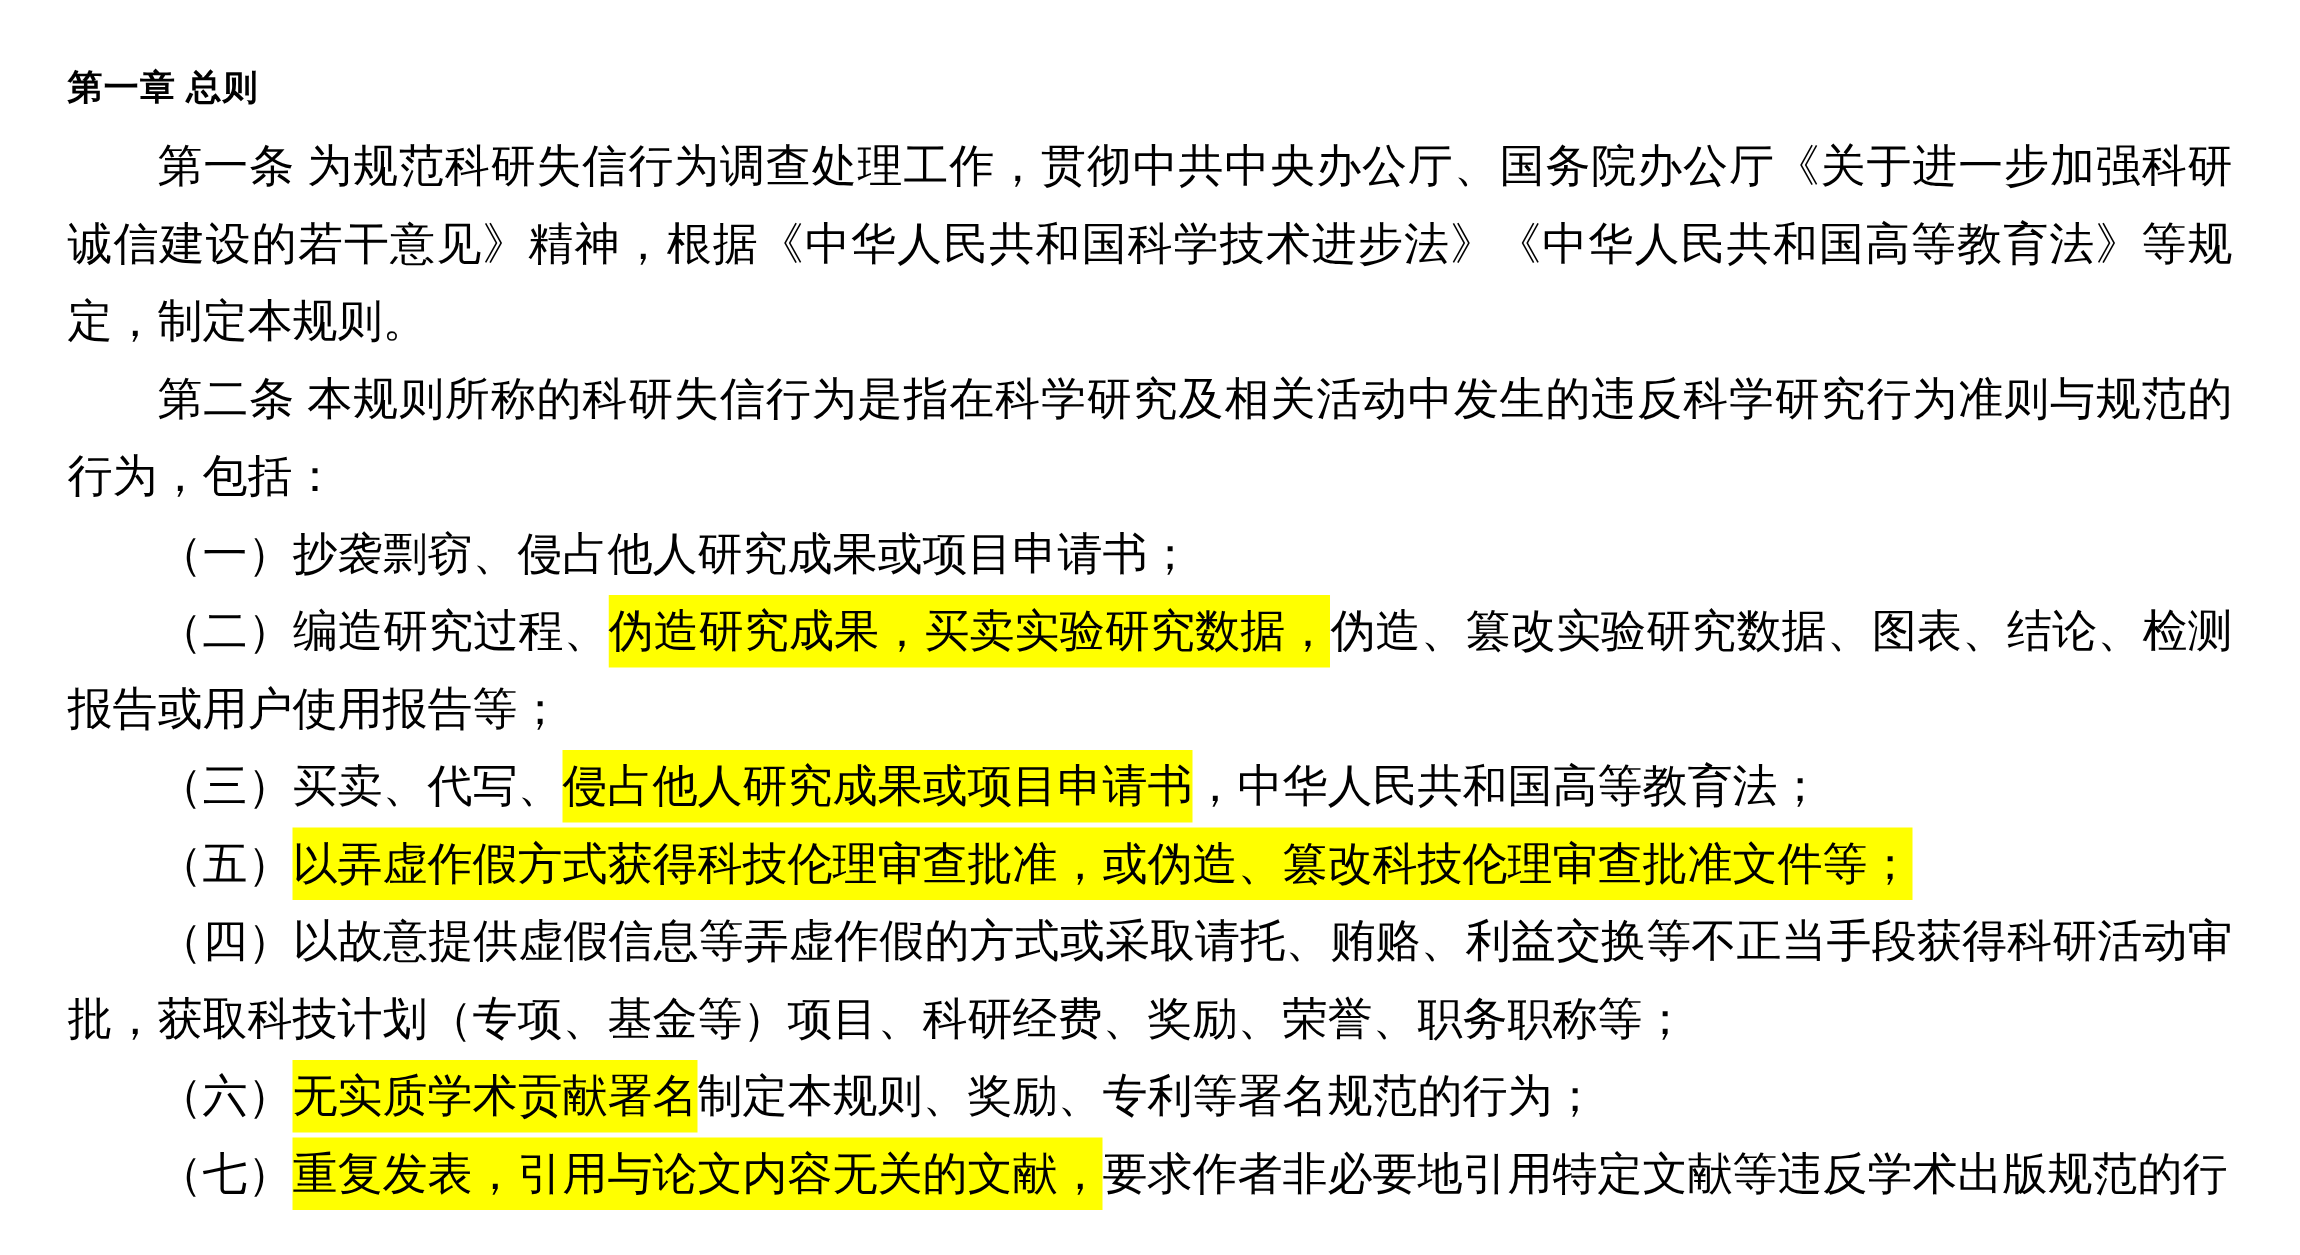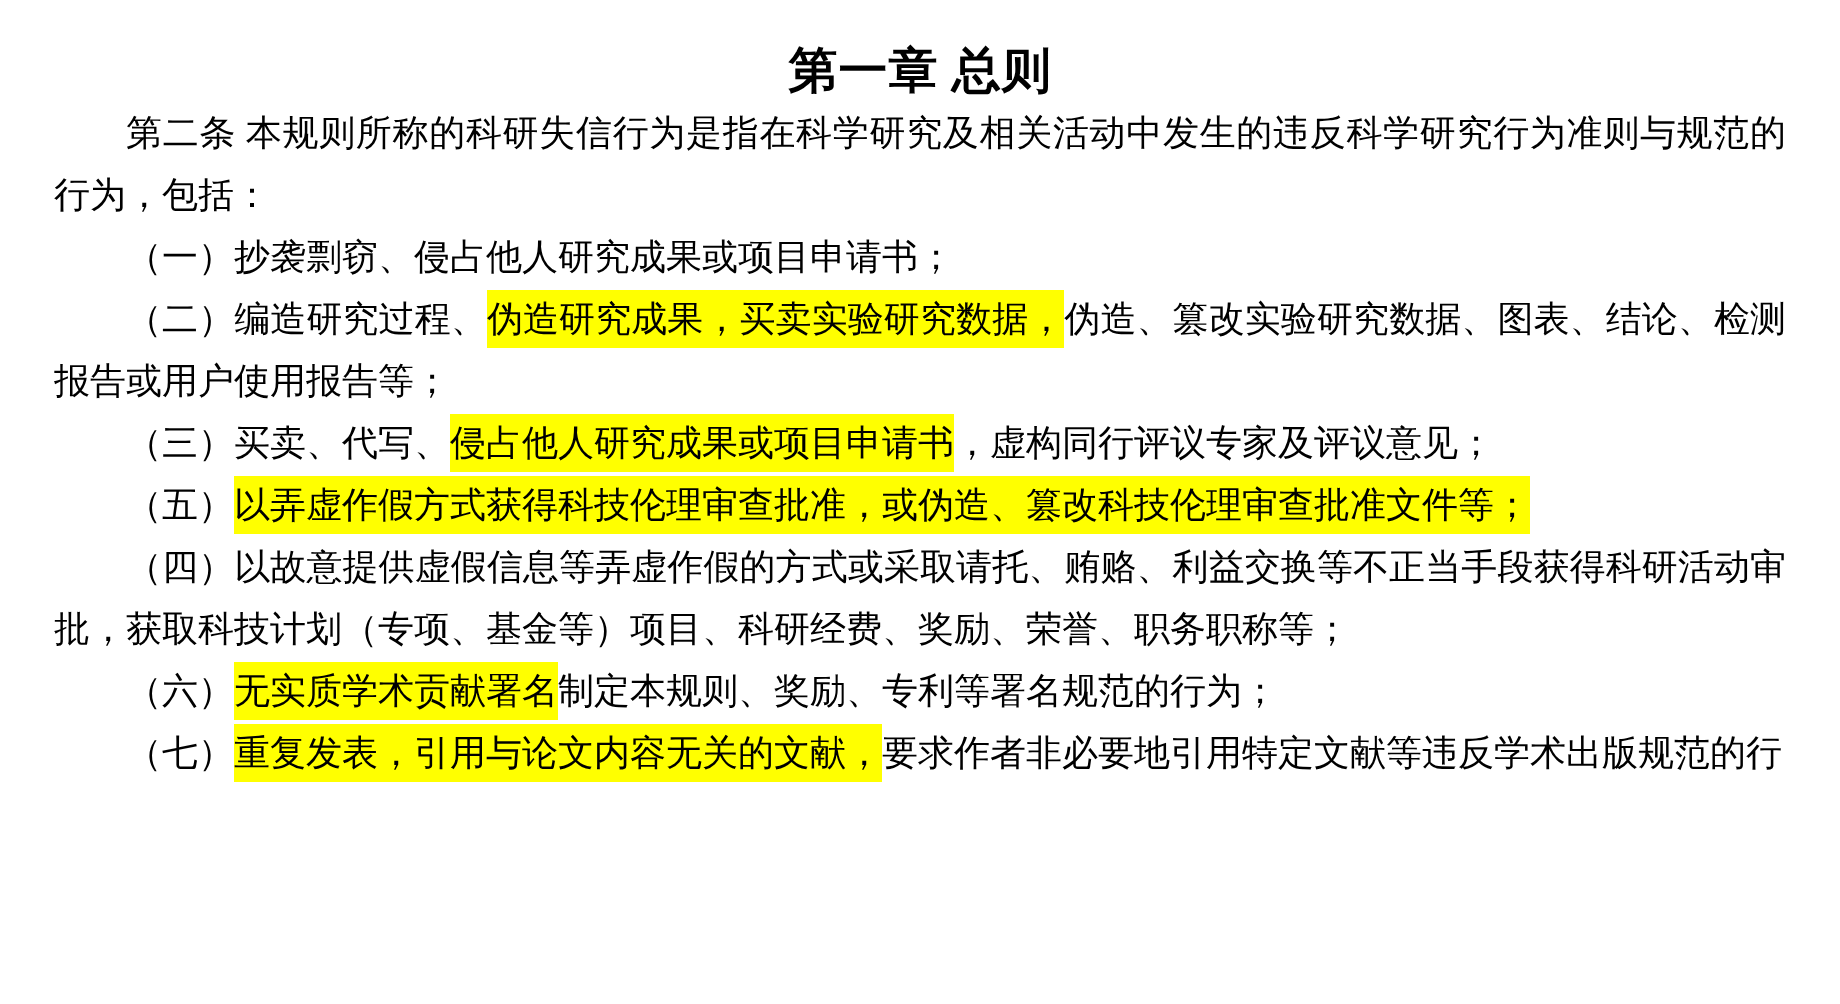--- a/index.html
+++ b/index.html
@@ -14,24 +14,23 @@
     overflow: hidden;
     background: var(--bg, #ffffff);
     color: var(--fg, #000000);
     font-family: "Liberation Serif", "DejaVu Serif", serif;
   }
   .inner {
     padding: 40px 54px 0 54px;
   }
   .doc-title {
     margin: 0;
-    font-size: 49px;
+    font-size: 28px;
     font-weight: bold;
     line-height: 62px;
-    text-align: center;
     letter-spacing: 1px;
   }
   .para {
     margin: 0;
     font-size: 36px;
     line-height: 62px;
     text-align: justify;
     text-indent: 2em;
     word-break: break-all;
   }
@@ -45,23 +44,24 @@
     -webkit-box-decoration-break: clone;
   }
 </style>
 </head>
 <body>
 
 <div class="page">
   <div class="inner">
     <h1 class="doc-title">第一章 总则</h1>
     <div>
+        <p class="para"><span class="seg">第一条 为规范科研失信行为调查处理工作，贯彻中共中央办公厅、国务院办公厅《关于进一步加强科研诚信建设的若干意见》精神，根据《中华人民共和国科学技术进步法》《中华人民共和国高等教育法》等规定，制定本规则。</span></p>
         <p class="para"><span class="seg">第二条 本规则所称的科研失信行为是指在科学研究及相关活动中发生的违反科学研究行为准则与规范的行为，包括：</span></p>
         <p class="para"><span class="seg">（一）抄袭剽窃、侵占他人研究成果或项目申请书；</span></p>
         <p class="para"><span class="seg">（二）编造研究过程、</span><span class="seg hl">伪造研究成果，买卖实验研究数据，</span><span class="seg">伪造、篡改实验研究数据、图表、结论、检测报告或用户使用报告等；</span></p>
-        <p class="para"><span class="seg">（三）买卖、代写、</span><span class="seg hl">侵占他人研究成果或项目申请书</span><span class="seg">，虚构同行评议专家及评议意见；</span></p>
+        <p class="para"><span class="seg">（三）买卖、代写、</span><span class="seg hl">侵占他人研究成果或项目申请书</span><span class="seg">，中华人民共和国高等教育法；</span></p>
         <p class="para"><span class="seg">（五）</span><span class="seg hl">以弄虚作假方式获得科技伦理审查批准，或伪造、篡改科技伦理审查批准文件等；</span></p>
         <p class="para"><span class="seg">（四）以故意提供虚假信息等弄虚作假的方式或采取请托、贿赂、利益交换等不正当手段获得科研活动审批，获取科技计划（专项、基金等）项目、科研经费、奖励、荣誉、职务职称等；</span></p>
         <p class="para"><span class="seg">（六）</span><span class="seg hl">无实质学术贡献署名</span><span class="seg">制定本规则、奖励、专利等署名规范的行为；</span></p>
         <p class="para"><span class="seg">（七）</span><span class="seg hl">重复发表，引用与论文内容无关的文献，</span><span class="seg">要求作者非必要地引用特定文献等违反学术出版规范的行</span></p>
       </div>
   </div>
 </div>
 
 </body></html>

